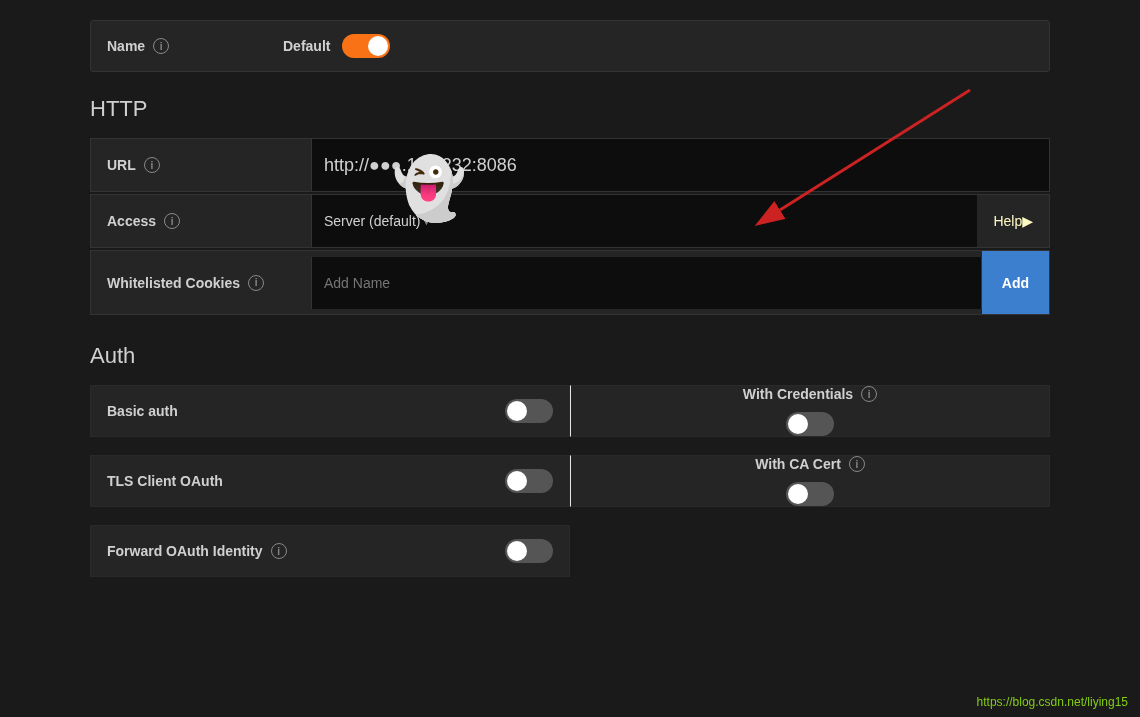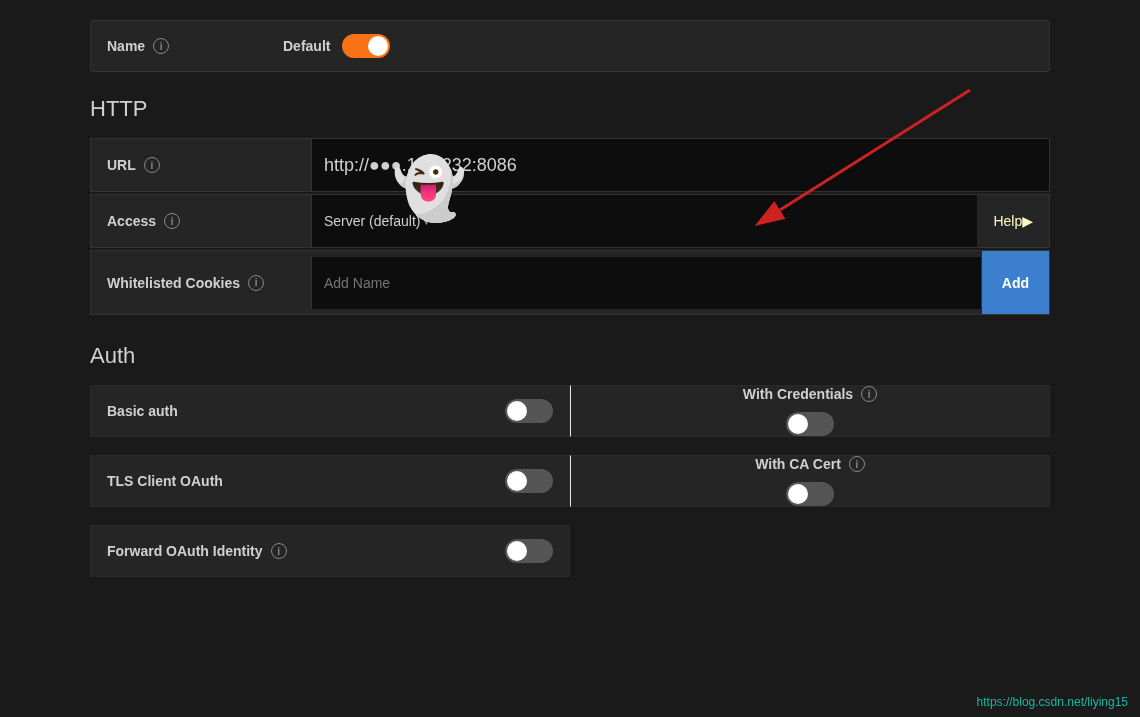--- a/index.html
+++ b/index.html
@@ -274,21 +274,21 @@
       align-items: center;
       justify-content: center;
       font-size: 60px;
     }
 
     
     .footer-url {
       position: absolute;
       bottom: 8px;
       right: 12px;
-      color: #14b8a6;
+      color: #84cc16;
       font-size: 12px;
     }
 
     
     .chevron {
       color: #888;
       font-size: 12px;
     }
 
     

